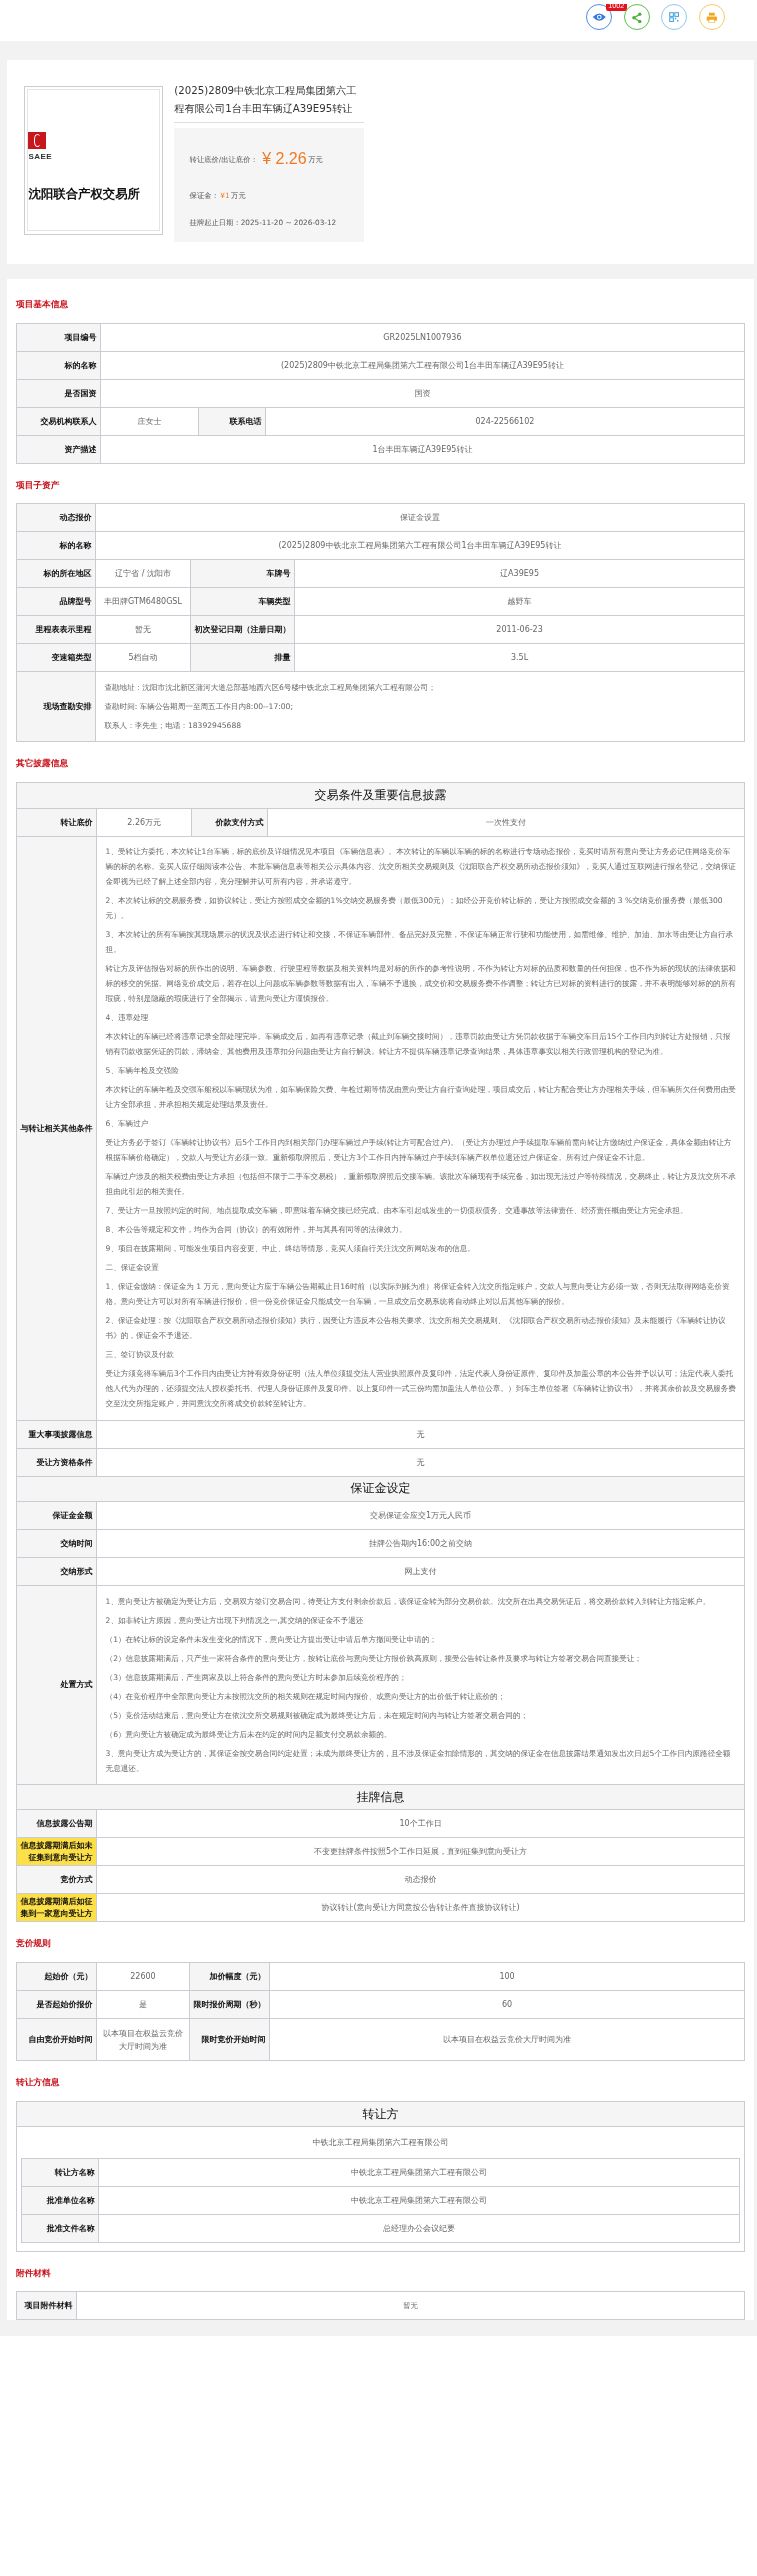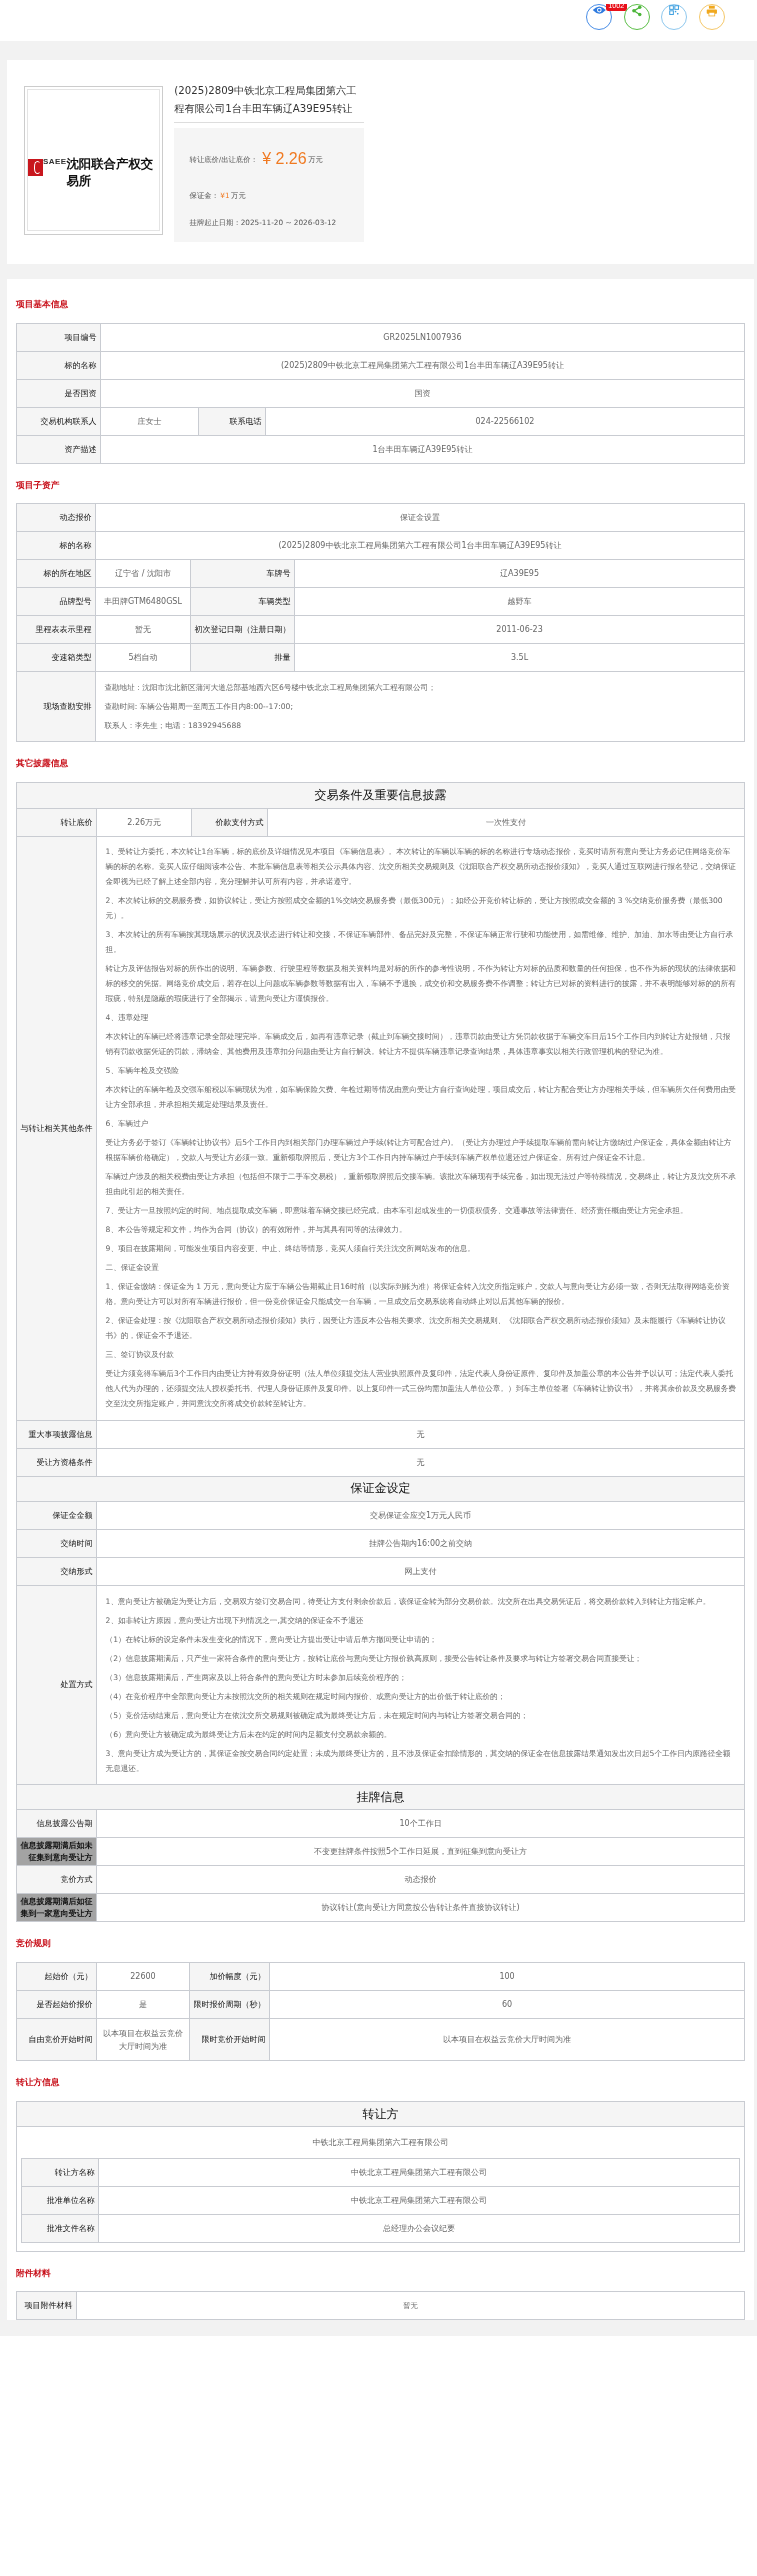--- a/index.html
+++ b/index.html
@@ -1,54 +1,54 @@
 <!DOCTYPE html>
 <html style="font-size:11.7px"><head>
 <meta charset="utf-8">
 <style>
   * { box-sizing: border-box; margin: 0; padding: 0; }
   html, body { width: 758px; background: #fff; }
   body { font-family: "DejaVu Sans", "Liberation Sans", sans-serif; color: #333; font-size: 10.2px; }
 
   .topbar { height: 41px; position: relative; background: #fff; }
   .top-icons { position: absolute; right: 0; top: 4.4px; display: flex; gap: 11.7px; width: 172px; overflow: hidden; }
-  .circle-icon { width: 26px; height: 26px; border-radius: 50%; border: 1.1px solid; display: flex; justify-content: center; position: relative; flex-shrink: 0; background: #fff; }
+  .circle-icon { width: 26px; height: 26px; border-radius: 50%; border: 1.1px solid; display: flex; align-items: center; justify-content: center; position: relative; flex-shrink: 0; background: #fff; }
   .ic-eye { border-color: #4a8ee6; }
   .ic-share { border-color: #5cbf48; }
   .ic-qr { border-color: #8fc8ee; }
   .ic-print { border-color: #f5c86a; }
   .badge { position: absolute; top: -4.4px; left: 19px; background: #e8101a; color: #fff; font-size: 7.3px; line-height: 10.2px; padding: 0 2.2px; border-radius: 2.2px; font-family: "Liberation Sans", sans-serif; }
 
   .page { background: #f2f2f2; padding: 19px 0 16px 0; }
   .panel { background: #fff; margin: 0 4.4px 0 7.3px; }
   .header-panel { height: 204px; position: relative; margin-bottom: 14.6px; }
   .logo-box { position: absolute; left: 17px; top: 25.5px; width: 139px; height: 149px; border: 0.7px solid #ccc; padding: 2.2px; }
-  .logo-inner { width: 100%; height: 100%; border: 0.7px solid #e4e4e4; display: flex; flex-direction: row; align-items: center; justify-content: center; }
+  .logo-inner { width: 100%; height: 100%; border: 0.7px solid #e4e4e4; display: flex; flex-direction: column; justify-content: center; }
   .logo-mark { width: 17.5px; height: 17.5px; background: #c8161d; margin-top: 14.6px; position: relative; }
   .logo-mark::after { content: ""; position: absolute; left: 5.1px; top: 2.9px; width: 5.8px; height: 10.2px; border: 1.5px solid #fff; border-radius: 50%; border-right-color: transparent; }
   .logo-saee { font-family: "Liberation Sans", sans-serif; font-weight: bold; font-size: 8px; color: #333; margin-top: 2.9px; letter-spacing: 0.4px; }
   .logo-name { font-family: "DejaVu Serif", "Liberation Serif", serif; font-weight: bold; font-size: 12.4px; color: #111; margin-top: 25px; }
 
   .title-area { position: absolute; left: 167px; top: 22px; width: 190px; }
   .proj-title { font-size: 10.2px; line-height: 18px; color: #333; padding-bottom: 4.4px; border-bottom: 0.7px solid #ddd; width: 190px; }
   .price-box { position: absolute; left: 167px; top: 68px; width: 190px; height: 114px; background: #f5f5f5; padding: 0 0 0 15.3px; }
   .price-row { position: absolute; left: 15.3px; font-size: 7.3px; color: #555; white-space: nowrap; }
   .price-row.r1 { top: 22px; }
   .price-row.r2 { top: 63px; }
   .price-row.r3 { top: 90px; }
   .price-big { color: #f07a22; font-size: 16px; font-family: "Liberation Sans", sans-serif; vertical-align: -2.2px; margin: 0 1.5px 0 4.4px; }
   .price-small { color: #f07a22; margin: 0 1.5px; }
 
   .content-panel { padding: 10.2px 8.7px 0 8.7px; }
   .sec-title { color: #c8101a; font-size: 8.7px; font-weight: bold; padding: 10.2px 0 11.7px 0; }
   table { width: 100%; border-collapse: collapse; font-size: 8px; }
   td, th { border: 0.7px solid #c9ccd2; padding: 0 3.6px; height: 28px; vertical-align: middle; }
-  td.lbl { background: #f5f5f5; text-align: right; font-weight: normal; color: #111; white-space: nowrap; padding-right: 3.6px; margin-left: 22px; }
+  td.lbl { background: #f5f5f5; text-align: right; font-weight: bold; color: #111; white-space: nowrap; padding-right: 3.6px; margin-left: 22px; }
   td.val { color: #666; text-align: center; }
-  td.lbl2 { background: #a3a3a3; text-align: right; font-weight: bold; color: #111; line-height: 11.7px; }
+  td.lbl2 { background: #fde047; text-align: right; font-weight: bold; color: #111; line-height: 11.7px; }
   th.head { background: #f5f5f5; text-align: center; font-weight: normal; color: #111; font-size: 12px; height: 25.5px; }
   td.long { color: #666; line-height: 15px; padding: 3.6px 3.6px 4.4px 4.4px; font-size: 7.6px; }
   td.long p { margin: 4px; }
   .inner-wrap { padding: 0 4.4px 7.3px 4.4px; }
   .inner-wrap table td { height: 28px; }
   .bottom-space { height: 0; }
 </style>
 </head>
 <body>
 

